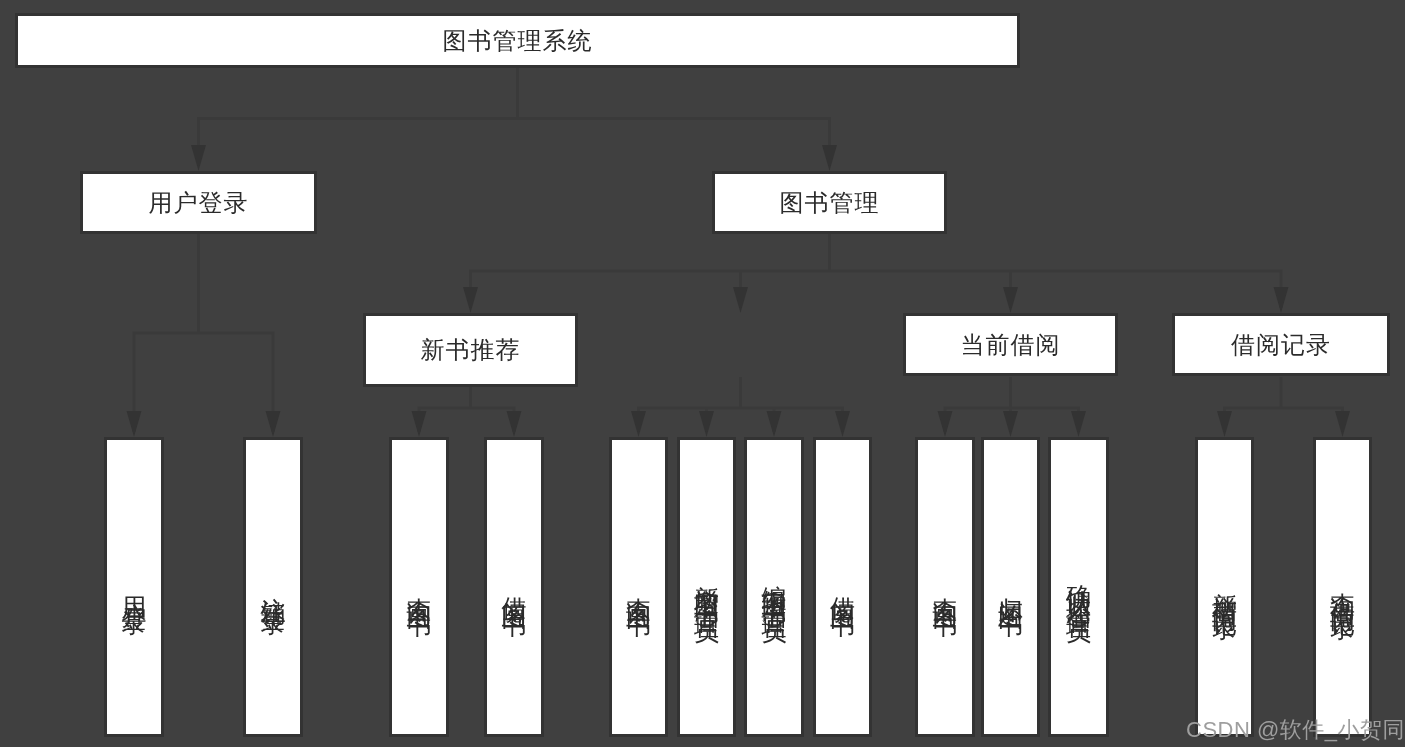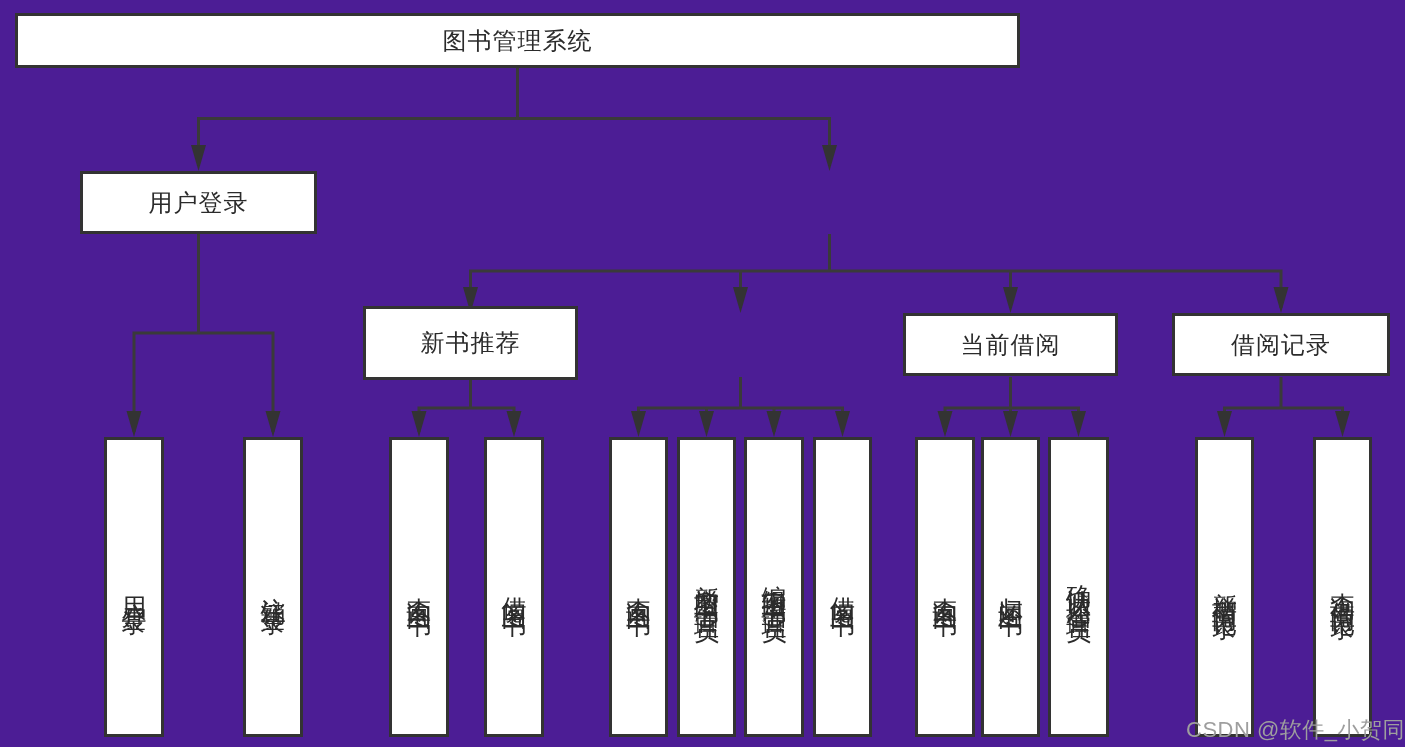--- a/index.html
+++ b/index.html
@@ -1,19 +1,19 @@
 <!DOCTYPE html>
 <html><head>
 <meta charset="utf-8">
 <style>
   html,body{margin:0;padding:0;background:#ffffff;}
   .canvas{
     position:relative;
     width:1405px;height:747px;
-    background:#4c1d95;
+    background:#404040;
     font-family:"Liberation Sans","DejaVu Sans",sans-serif;
     overflow:hidden;
   }
   .wires{position:absolute;left:0;top:0;pointer-events:none;}
   .wires path.line{fill:none;stroke:#3a3a3a;stroke-width:3;}
   .wires path.arrow{fill:#333333;stroke:none;}
   .box{
     position:absolute;
     background:#ffffff;
     border:3px solid #333333;
@@ -89,22 +89,25 @@
     </g>
   </svg>
 
   <div class="box" style="left:15px;top:13px;width:1005px;height:55px">
     <span class="hlabel">图书管理系统</span>
   </div>
 
   <div class="box" style="left:80px;top:171px;width:237px;height:63px">
     <span class="hlabel">用户登录</span>
   </div>
+  <div class="box" style="left:712px;top:171px;width:235px;height:63px">
+    <span class="hlabel">图书管理</span>
+  </div>
 
-  <div class="box" style="left:363px;top:306px;width:215px;height:74px">
+  <div class="box" style="left:363px;top:313px;width:215px;height:74px">
     <span class="hlabel">新书推荐</span>
   </div>
   <div class="box" style="left:1172px;top:313px;width:218px;height:63px">
     <span class="hlabel">借阅记录</span>
   </div>
   <div class="box" style="left:903px;top:313px;width:215px;height:63px">
     <span class="hlabel">当前借阅</span>
   </div>
 
   <div class="box leaf" style="left:104px;top:437px;width:60px;height:300px">

